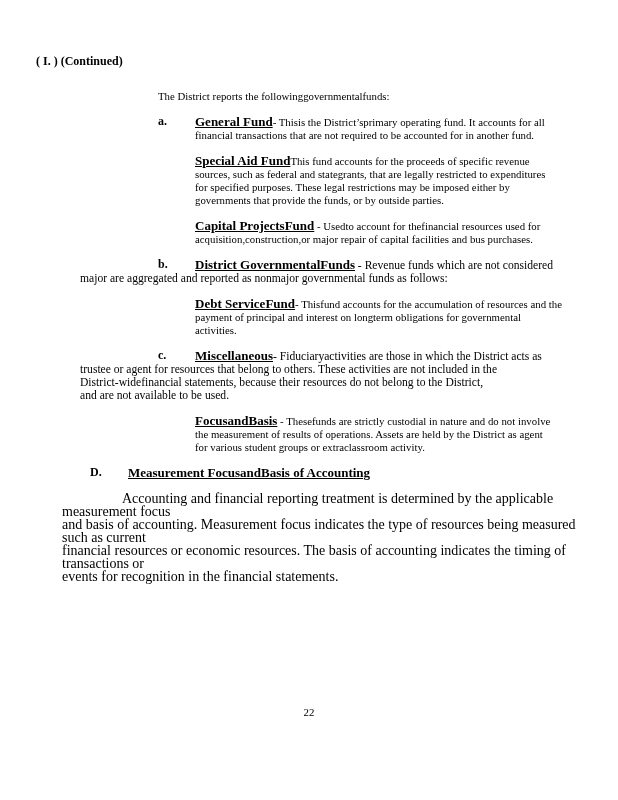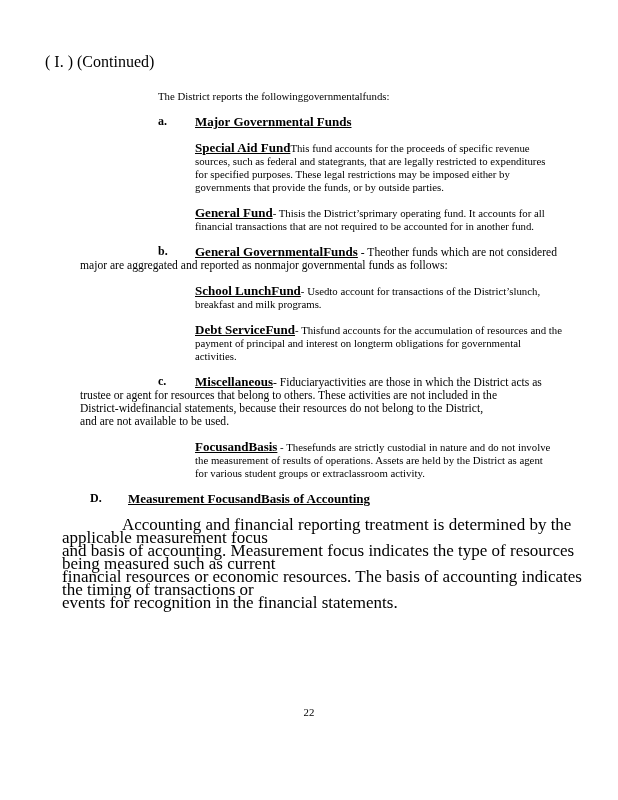--- a/index.html
+++ b/index.html
@@ -11,23 +11,23 @@
     background: #ffffff;
     color: #000000;
     font-family: "Liberation Serif", serif;
     font-size: 10.8px;
     line-height: 13px;
     padding-top: 55px;
     overflow: hidden;
   }
   p { margin: 0 4px 12px 0; }
   .doc-header {
-    margin: 0 0 22px 45px;
-    font-weight: normal;
-    font-size: 16px;
+    margin: 0 0 22px 36px;
+    font-weight: bold;
+    font-size: 12px;
   }
   .intro { margin-left: 158px; }
   
   .sec-row { position: relative; margin-left: 158px; }
   .sec-row .sec-label { position: absolute; left: 0; top: 0; font-weight: bold; font-size: 12px; }
   .sec-row .sec-head { padding-left: 37px; }
   .sec-head, .fund-head {
     font-weight: bold;
     text-decoration: underline;
     font-size: 13px;
@@ -44,54 +44,54 @@
   }
   .hang .sec-label {
     position: absolute; left: 78px; top: 0;
     font-weight: bold; font-size: 12px; text-indent: 0;
   }
   
   .d-row { position: relative; margin-left: 90px; }
   .d-row .sec-label { position: absolute; left: 0; top: 0; font-weight: bold; font-size: 12px; }
   .d-row .sec-head { padding-left: 38px; text-decoration: underline; }
   
-  .d-para { margin-left: 62px; margin-right: 30px; text-indent: 60px; font-size: 17px; }
+  .d-para { margin-left: 62px; margin-right: 30px; text-indent: 60px; font-size: 14px; }
   .body { white-space: pre-line; }
   .footer {
     position: absolute;
     top: 706px; left: 0;
     width: 618px;
     text-align: center;
   }
 </style>
 </head>
 <body>
 
 <div class="page">
 
   <div class="doc-header">( I. )  (Continued)</div>
 
   <p class="intro">The District reports the followinggovernmentalfunds:</p>
 
-  <p class="sec-row"><span class="sec-label">a.</span><span class="sec-head">Major Governmental Funds</span></p>
+  <p class="sec-row"><span class="sec-label">a.</span></p>
+
+  <p class="fund"><span class="fund-head">General Fund</span><span class="body">- Thisis the District’sprimary operating fund. It accounts for all
+financial transactions that are not required to be accounted for in another fund.</span></p>
 
   <p class="fund"><span class="fund-head">Special Aid Fund</span><span class="body">This fund accounts for the proceeds of specific revenue
 sources, such as federal and stategrants, that are legally restricted to expenditures
 for specified purposes. These legal restrictions may be imposed either by
 governments that provide the funds, or by outside parties.</span></p>
 
-  <p class="fund"><span class="fund-head">General Fund</span><span class="body">- Thisis the District’sprimary operating fund. It accounts for all
-financial transactions that are not required to be accounted for in another fund.</span></p>
+  <p class="fund"><span class="fund-head">Capital ProjectsFund</span><span class="body"> -  Usedto account for thefinancial resources used for
+acquisition,construction,or major repair of capital facilities and bus purchases.</span></p>
 
-
-  <p class="hang"><span class="sec-label">b.</span><span class="sec-head">General GovernmentalFunds</span><span class="body"> -  Theother funds which are not considered
+  <p class="hang"><span class="sec-label">b.</span><span class="sec-head">District GovernmentalFunds</span><span class="body"> -  Revenue funds which are not considered
 major are aggregated and reported as nonmajor governmental funds as follows:</span></p>
 
-  <p class="fund"><span class="fund-head">School LunchFund</span><span class="body">- Usedto account for transactions of the District’slunch,
-breakfast and milk programs.</span></p>
 
   <p class="fund"><span class="fund-head">Debt ServiceFund</span><span class="body">- Thisfund accounts for the accumulation of resources and the
 payment of principal and interest on longterm obligations for governmental
 activities.</span></p>
 
 
   <p class="hang"><span class="sec-label">c.</span><span class="sec-head">Miscellaneous</span><span class="body">-  Fiduciaryactivities are those in which the District acts as
 trustee or agent for resources that belong to others. These activities are not included in the
 District-widefinancial statements, because their resources do not belong to the District,
 and are not available to be used.</span></p>

